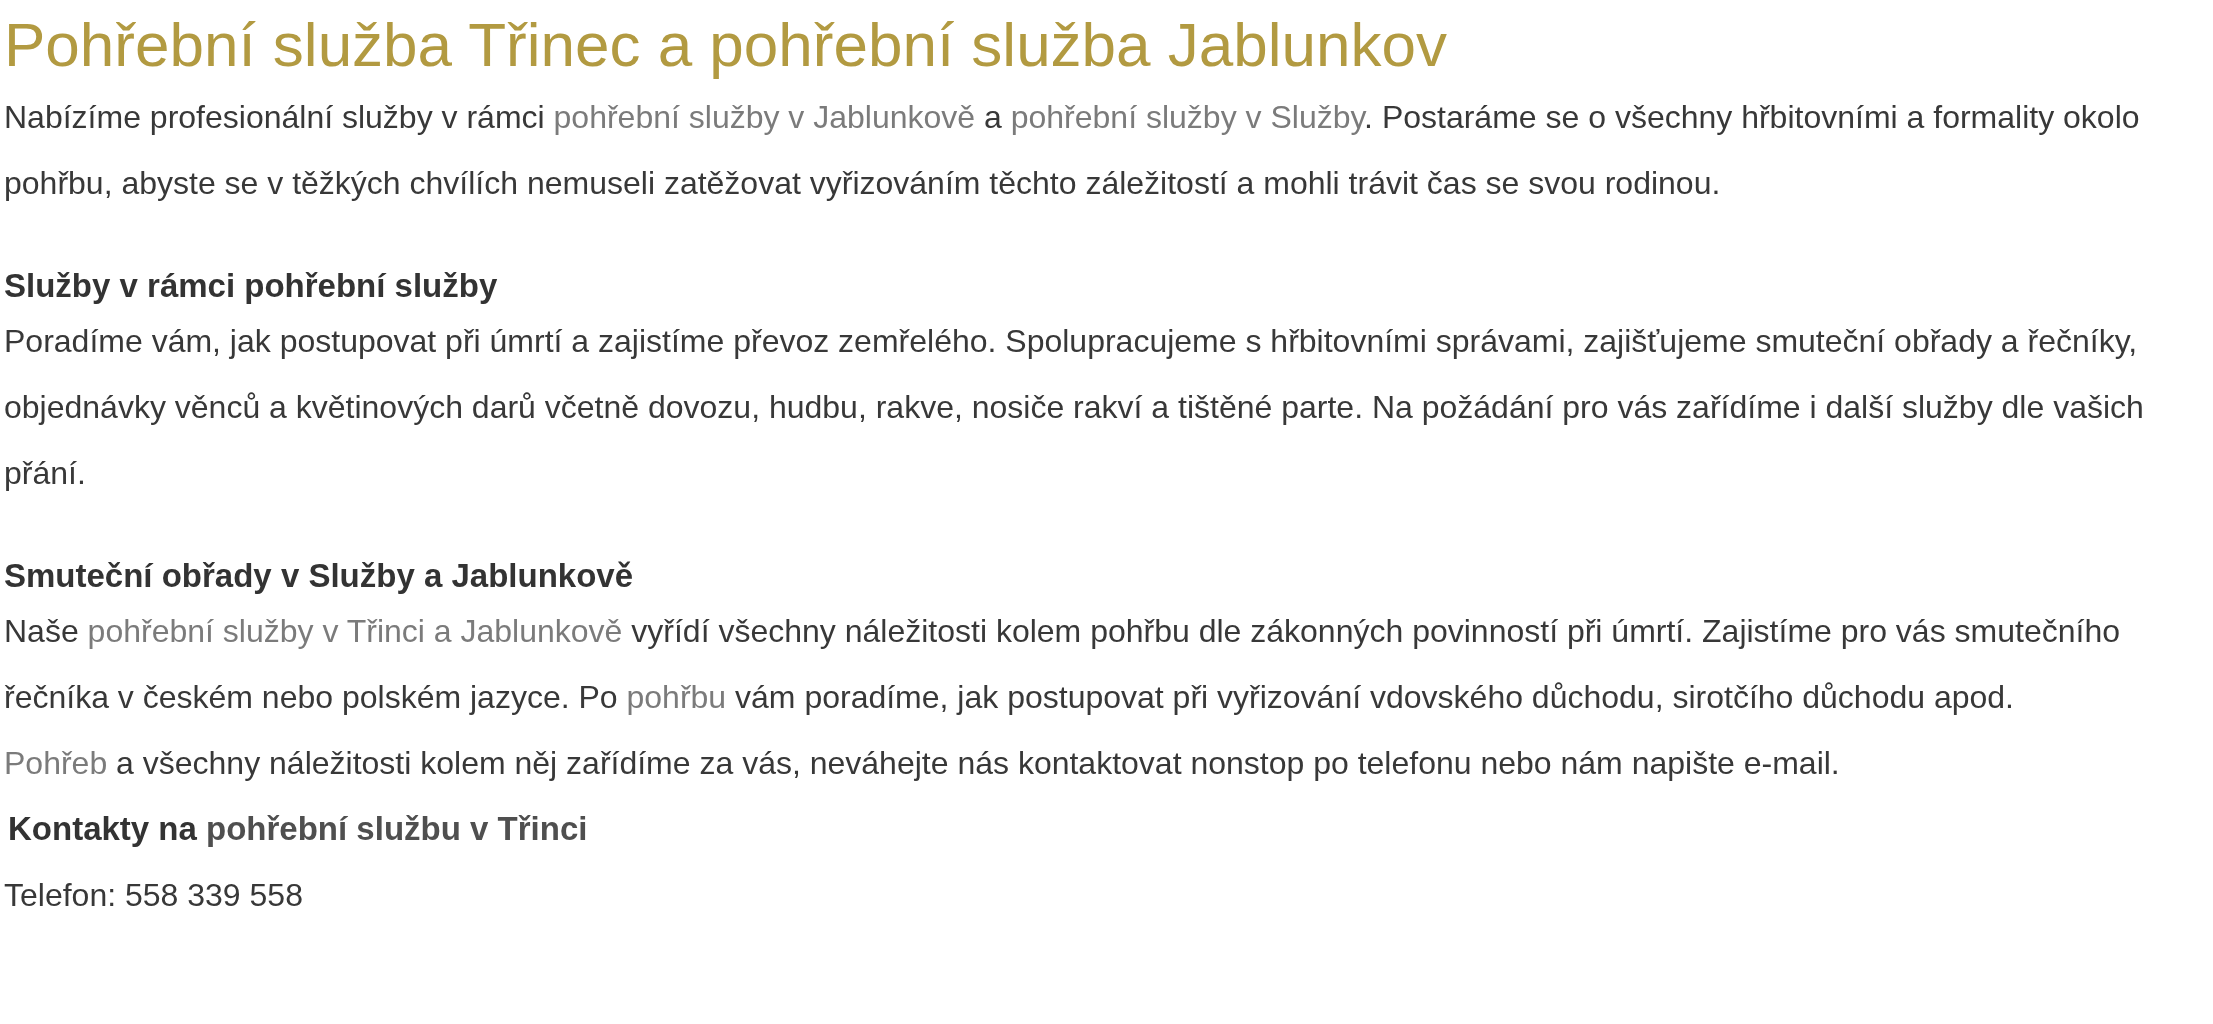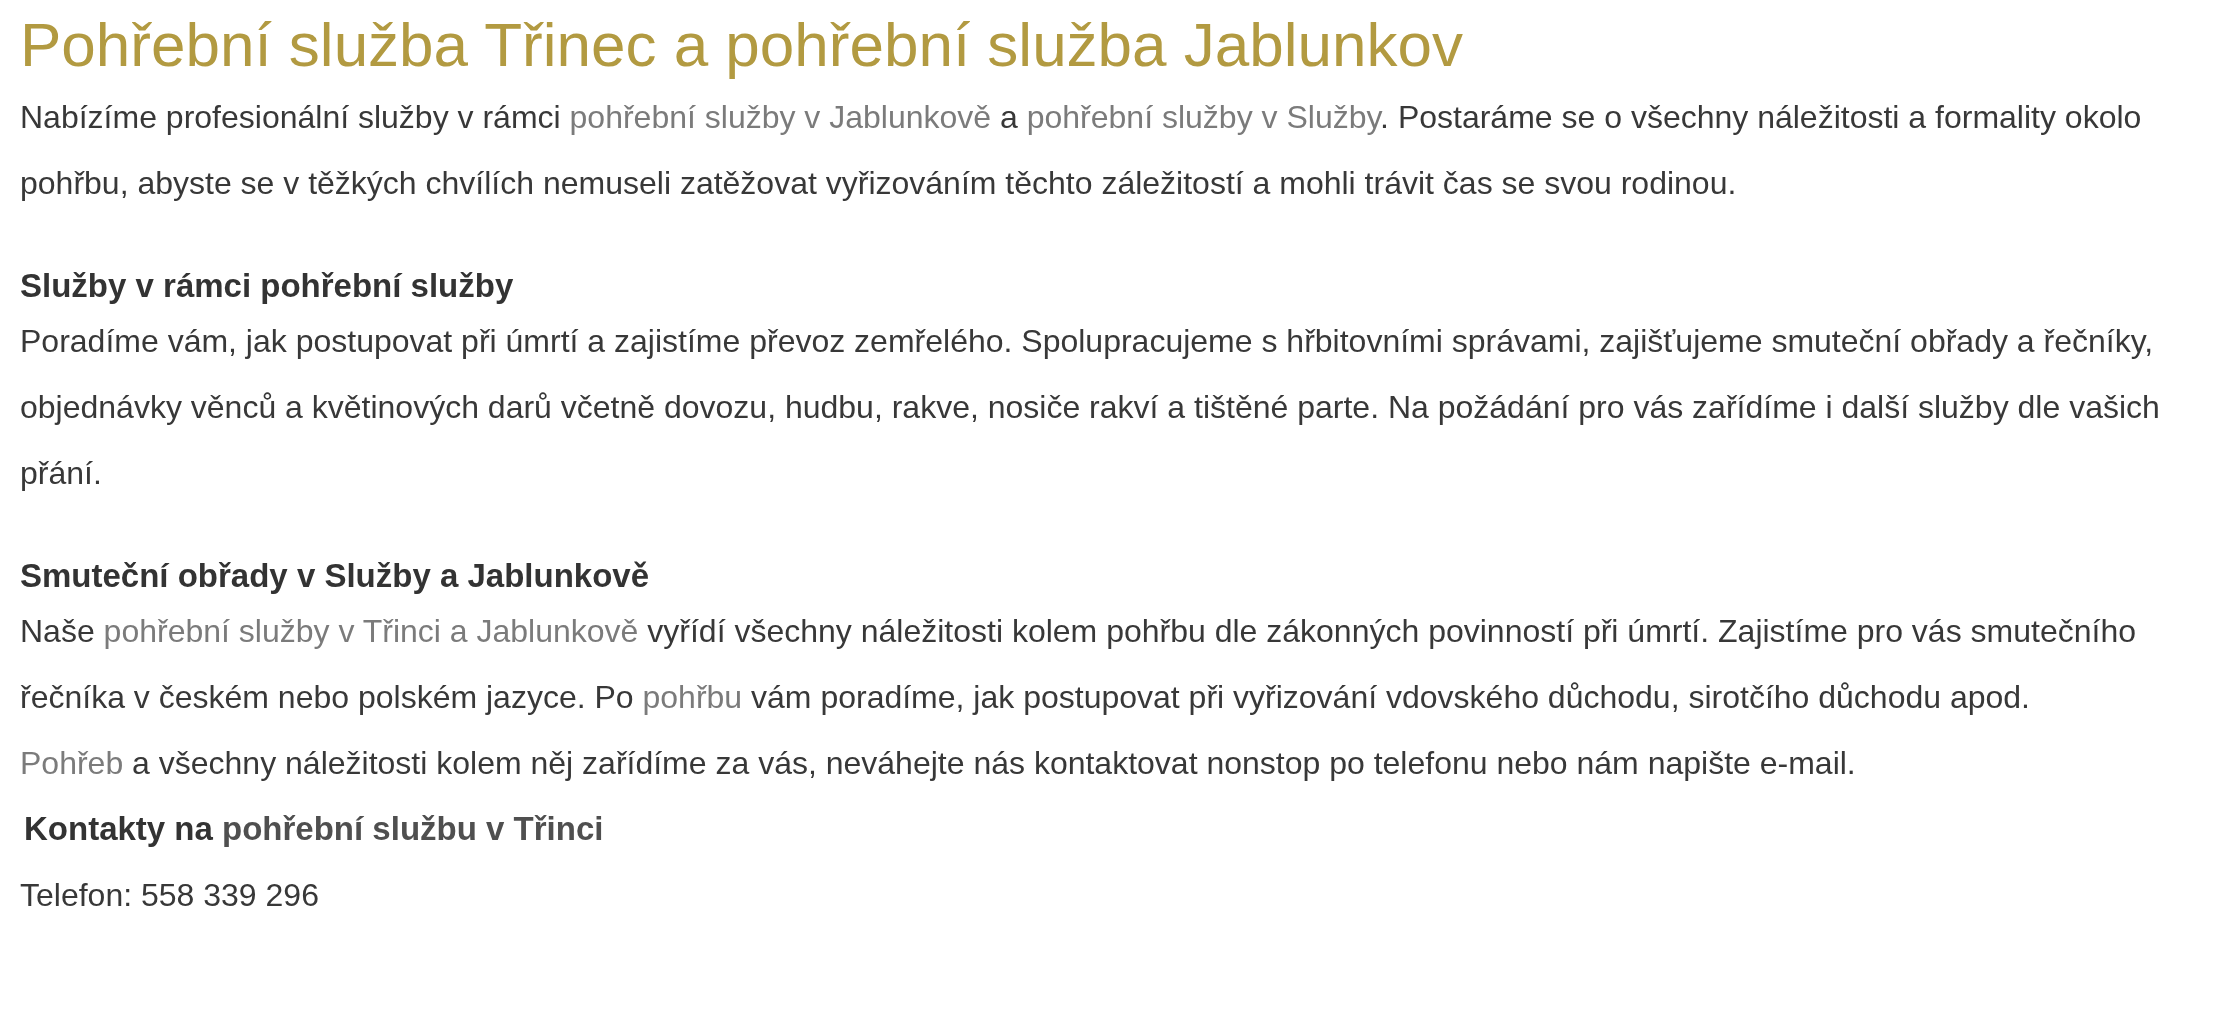--- a/index.html
+++ b/index.html
@@ -14,21 +14,21 @@
     margin: 0;
     padding: 0;
     background: var(--c-bg);
     font-family: "Liberation Sans", "DejaVu Sans", sans-serif;
     color: var(--c-body);
   }
   .page {
     width: 2213px;
     height: 1024px;
     overflow: hidden;
-    padding: 0 18px 0 20px;
+    padding: 0 18px 0 4px;
   }
   h1.page-title {
     margin: 6px 0 0 0;
     font-size: 62px;
     line-height: 78px;
     font-weight: 400;
     color: var(--c-heading);
   }
   p.body-par {
     margin: 0;
@@ -68,29 +68,29 @@
     cursor: pointer;
   }
 </style>
 </head>
 <body>
 
 <div class="page">
 
   <h1 class="page-title">Pohřební služba Třinec a pohřební služba Jablunkov</h1>
 
-  <p class="body-par mt-intro"><span>Nabízíme profesionální služby v rámci </span><a class="lnk">pohřební služby v Jablunkově</a><span> a </span><a class="lnk">pohřební služby v Služby</a><span>. Postaráme se o všechny náležitosti a formality okolo pohřbu, abyste se v těžkých chvílích nemuseli zatěžovat vyřizováním těchto záležitostí a mohli trávit čas se svou rodinou.</span></p>
+  <p class="body-par mt-intro"><span>Nabízíme profesionální služby v rámci </span><a class="lnk">pohřební služby v Jablunkově</a><span> a </span><a class="lnk">pohřební služby v Služby</a><span>. Postaráme se o všechny hřbitovními a formality okolo pohřbu, abyste se v těžkých chvílích nemuseli zatěžovat vyřizováním těchto záležitostí a mohli trávit čas se svou rodinou.</span></p>
 
   <h3 class="sub-heading mt-section">Služby v rámci pohřební služby</h3>
 
   <p class="body-par mt-par">Poradíme vám, jak postupovat při úmrtí a zajistíme převoz zemřelého. Spolupracujeme s hřbitovními správami, zajišťujeme smuteční obřady a řečníky, objednávky věnců a květinových darů včetně dovozu, hudbu, rakve, nosiče rakví a tištěné parte. Na požádání pro vás zařídíme i další služby dle vašich přání.</p>
 
   <h3 class="sub-heading mt-section">Smuteční obřady v Služby a Jablunkově</h3>
 
   <p class="body-par mt-par"><span>Naše </span><a class="lnk">pohřební služby v Třinci a Jablunkově</a><span> vyřídí všechny náležitosti kolem pohřbu dle zákonných povinností při úmrtí. Zajistíme pro vás smutečního řečníka v českém nebo polském jazyce. Po </span><a class="lnk">pohřbu</a><span> vám poradíme, jak postupovat při vyřizování vdovského důchodu, sirotčího důchodu apod.</span></p>
 
   <p class="body-par mt-par"><a class="lnk">Pohřeb</a><span> a všechny náležitosti kolem něj zařídíme za vás, neváhejte nás kontaktovat nonstop po telefonu nebo nám napište e-mail.</span></p>
 
   <p class="contacts-line mt-contacts"><span>Kontakty na </span><a class="lnk-bold">pohřební službu v Třinci</a></p>
 
-  <p class="body-par mt-phone">Telefon: 558 339 296</p>
+  <p class="body-par mt-phone">Telefon: 558 339 558</p>
 
 </div>
 
 </body></html>

